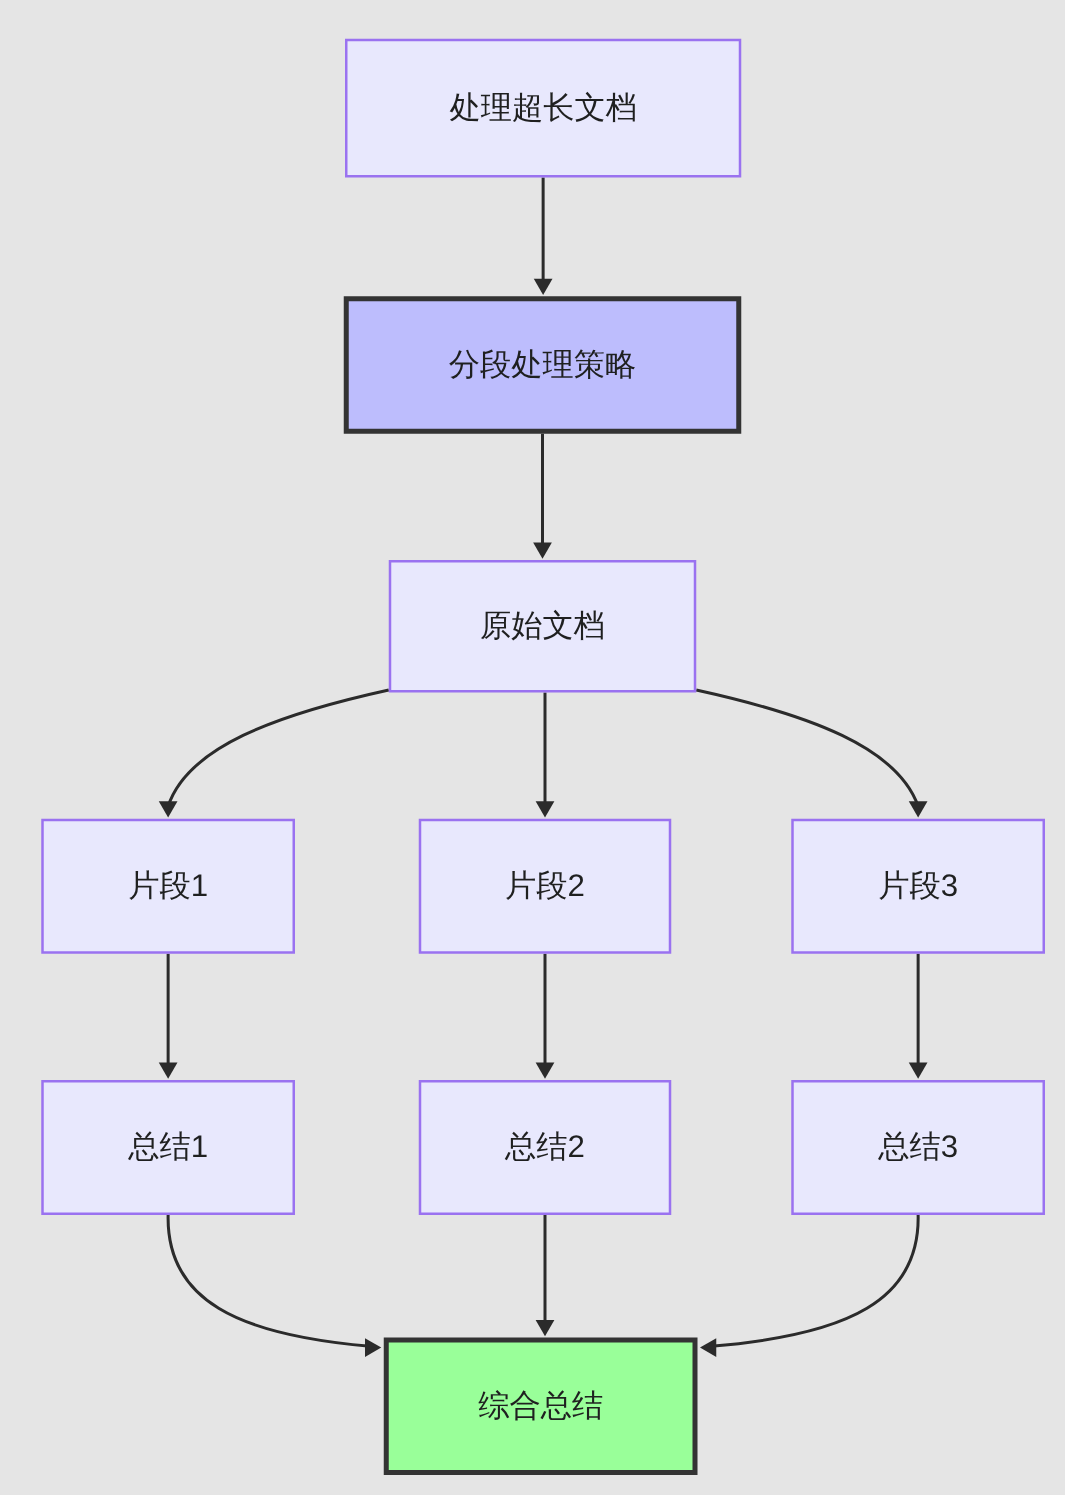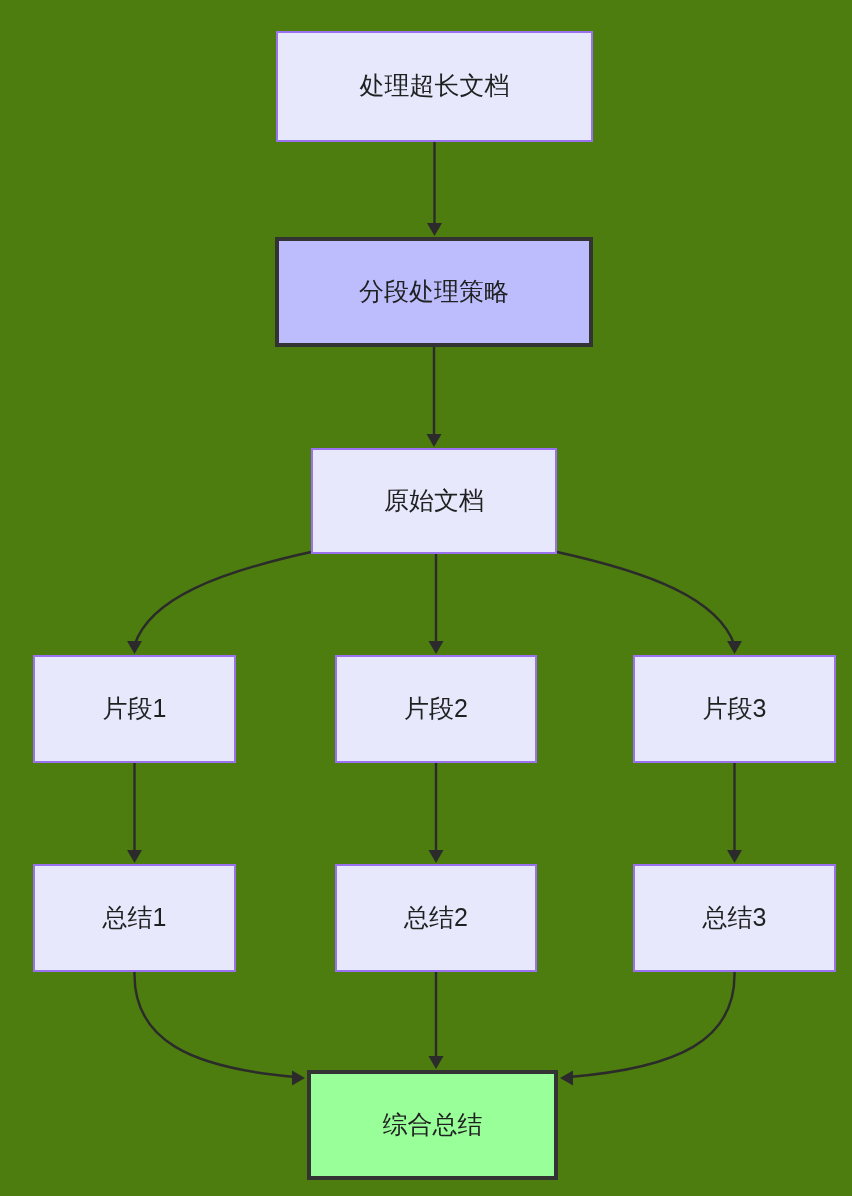--- a/index.html
+++ b/index.html
@@ -10,21 +10,21 @@
   body {
     width: 852px;
     height: 1196px;
     font-family: "Liberation Sans", "DejaVu Sans", sans-serif;
     overflow: hidden;
   }
   #flowchart-root {
     position: relative;
     width: 852px;
     height: 1196px;
-    background: #4d7c0f;
+    background: #e5e5e5;
   }
   svg.diagram {
     display: block;
     width: 852px;
     height: 1196px;
   }
   .node-rect {
     stroke-linejoin: miter;
   }
   .node-label {

